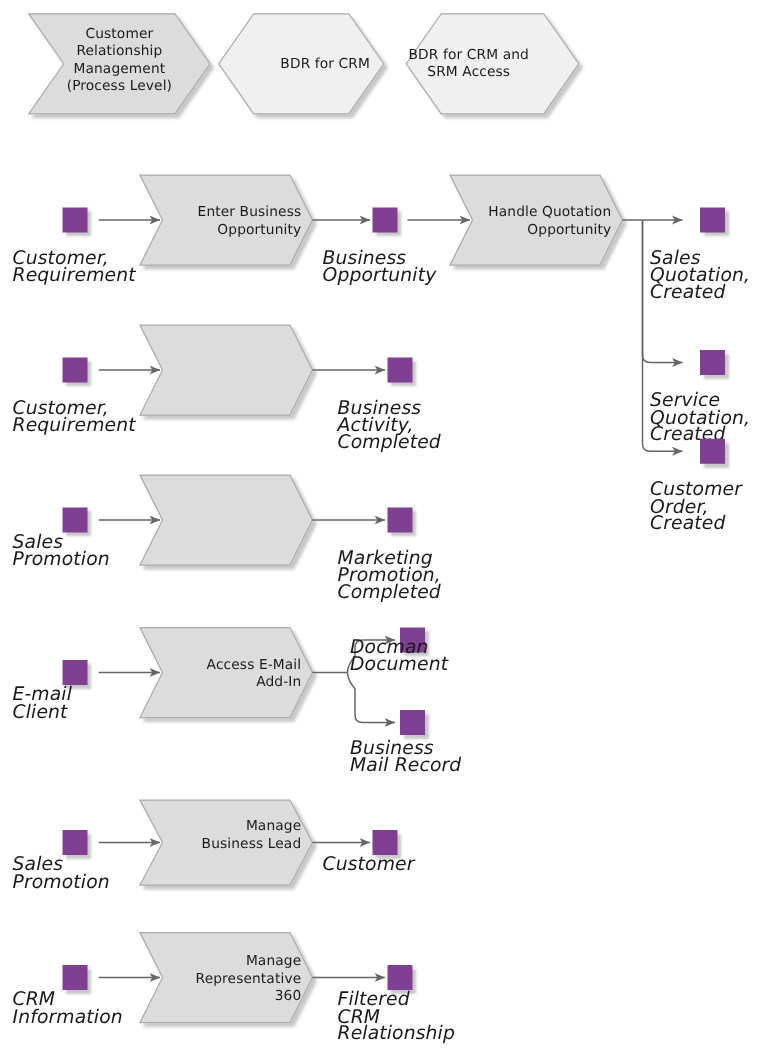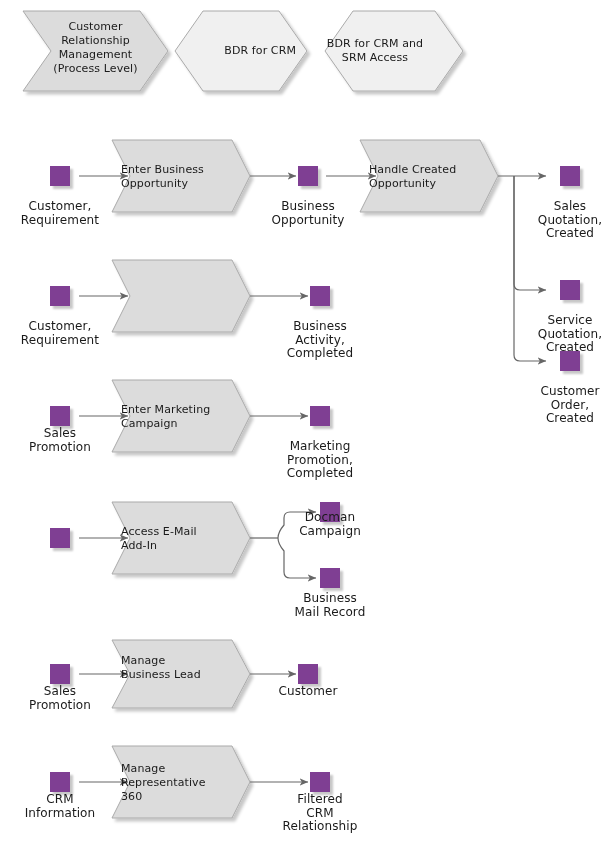--- a/index.html
+++ b/index.html
@@ -10,30 +10,30 @@
     color:#1a1a1a;
     overflow:hidden;
     position:relative;
   }
   #canvas{position:absolute;left:0;top:0;width:610px;height:845px;border-radius:30px;}
   svg.layer{position:absolute;left:0;top:0;width:610px;height:845px;pointer-events:none;}
 
   
   .lbl{
     position:absolute;
-    text-align:center;
-    font-size:12px;
+    font-size:15px;
     line-height:13.5px;
     color:#1a1a1a;
     white-space:pre-line;
     letter-spacing:0.1px;
+    font-style:italic;
   }
   .proc-text{
     position:absolute;
-    text-align:left;
+    text-align:right;
     font-size:11px;
     line-height:14px;
     color:#1a1a1a;
     white-space:pre-line;
     letter-spacing:0.1px;
   }
   .hdr-text{
     position:absolute;
     text-align:center;
     font-size:11px;
@@ -146,21 +146,21 @@
   <div class="lbl" style="left:10px;top:200px;width:100px;">Customer,
 Requirement</div>
 
   <div class="proc-text" style="left:121px;top:163px;width:120px;">Enter Business
 Opportunity</div>
 
   <div class="obj" style="left:298px;top:166px;"></div>
   <div class="lbl" style="left:258px;top:200px;width:100px;">Business
 Opportunity</div>
 
-  <div class="proc-text" style="left:369px;top:163px;width:120px;">Handle Created
+  <div class="proc-text" style="left:369px;top:163px;width:120px;">Handle Quotation
 Opportunity</div>
 
   <div class="obj" style="left:560px;top:166px;"></div>
   <div class="lbl" style="left:520px;top:200px;width:100px;">Sales
 Quotation,
 Created</div>
 
   <div class="obj" style="left:560px;top:280px;"></div>
   <div class="lbl" style="left:520px;top:314px;width:100px;">Service
 Quotation,
@@ -178,36 +178,36 @@
 
   <div class="obj" style="left:310px;top:286px;"></div>
   <div class="lbl" style="left:270px;top:320px;width:100px;">Business
 Activity,
 Completed</div>
 
   <div class="obj" style="left:50px;top:406px;"></div>
   <div class="lbl" style="left:10px;top:427px;width:100px;">Sales
 Promotion</div>
 
-  <div class="proc-text" style="left:121px;top:403px;width:120px;">Enter Marketing
-Campaign</div>
 
   <div class="obj" style="left:310px;top:406px;"></div>
   <div class="lbl" style="left:270px;top:440px;width:100px;">Marketing
 Promotion,
 Completed</div>
 
   <div class="obj" style="left:50px;top:528px;"></div>
+  <div class="lbl" style="left:10px;top:549px;width:100px;">E-mail
+Client</div>
 
   <div class="proc-text" style="left:121px;top:525px;width:120px;">Access E-Mail
 Add-In</div>
 
   <div class="obj" style="left:320px;top:502px;"></div>
   <div class="lbl" style="left:280px;top:511px;width:100px;">Docman
-Campaign</div>
+Document</div>
 
   <div class="obj" style="left:320px;top:568px;"></div>
   <div class="lbl" style="left:280px;top:592px;width:100px;">Business
 Mail Record</div>
 
   <div class="obj" style="left:50px;top:664px;"></div>
   <div class="lbl" style="left:10px;top:685px;width:100px;">Sales
 Promotion</div>
 
   <div class="proc-text" style="left:121px;top:654px;width:120px;">Manage

